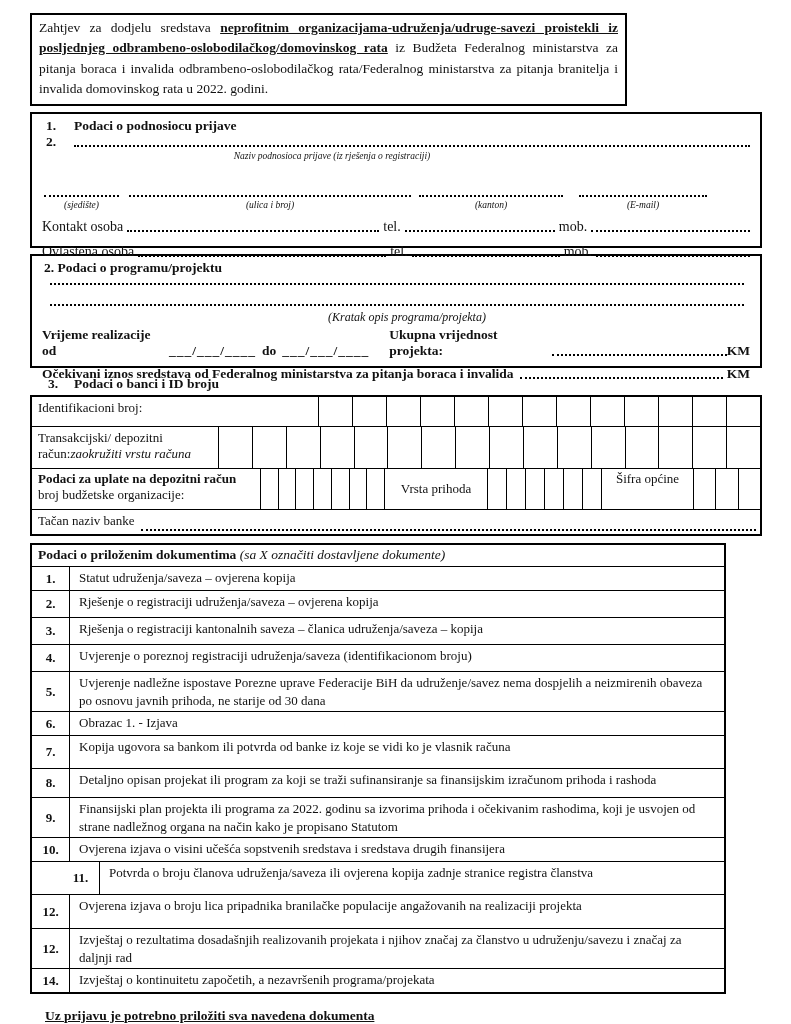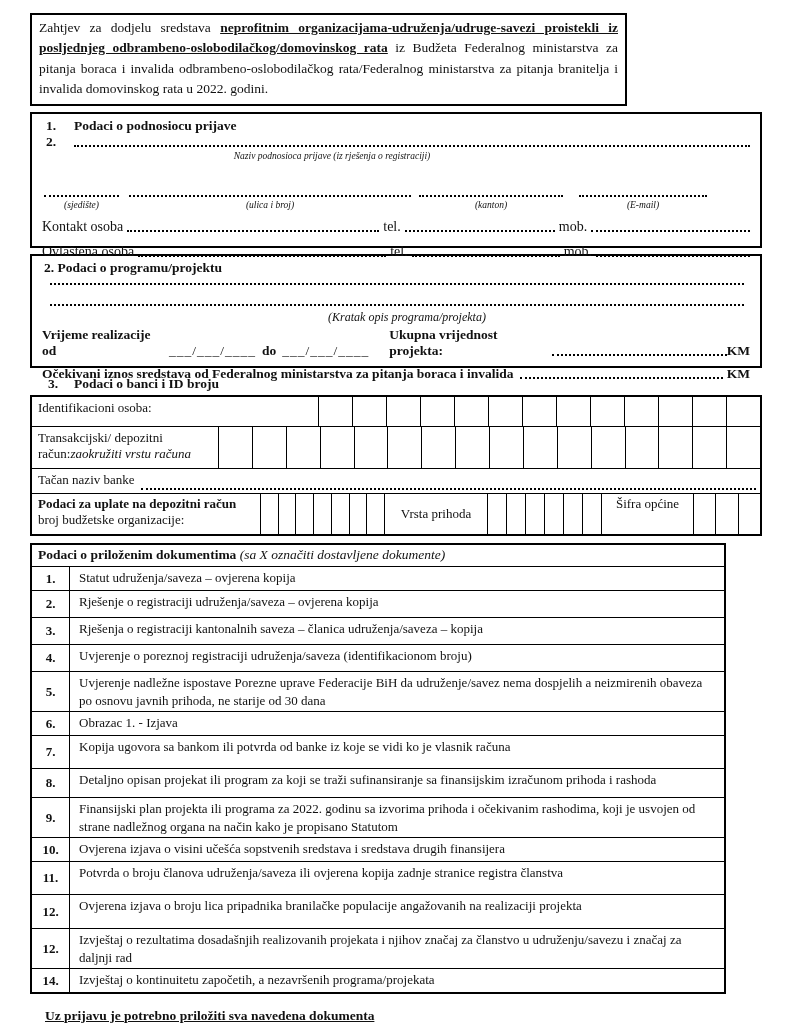--- a/index.html
+++ b/index.html
@@ -64,21 +64,21 @@
 
   .contact-row { display:flex; align-items:flex-end; margin-top:9px; font-size:14px; }
   .contact-row .lbl { flex:0 0 auto; padding-right:4px; }
   .contact-row .mid { flex:0 0 auto; padding:0 4px; }
 
   
   .box2 .dline { margin:7px 6px 0 8px; }
   .desc-cap { font-size:12px; font-style:italic; text-align:center; width:360px; margin-left:185px; margin-top:1px; }
   .vr-row { display:flex; align-items:flex-end; font-weight:bold; margin-top:2px; }
   .ex-row { display:flex; align-items:flex-end; font-weight:bold; margin-top:7px; }
-  .blank-u { font-weight:normal; letter-spacing:1px; }
+  .blank-u { font-weight:bold; letter-spacing:1px; }
 
   
   .h3-row { display:flex; font-weight:bold; font-size:13.5px; margin:8px 0 3px 14px; }
   .h3-row .h-num { width:30px; }
   .bank-table { border:2px solid #000; width:732px; font-size:13px; }
   .brow { display:flex; align-items:stretch; border-top:1.5px solid #000; }
   .brow:first-child { border-top:none; }
   .brow .blabel { padding:3px 4px 2px 6px; }
   .rowA { height:29px; }
   .rowA .blabel { flex:0 0 286px; }
@@ -112,21 +112,21 @@
     flex:0 0 38px; border-right:1.5px solid #000;
     display:flex; align-items:center; justify-content:center;
     font-weight:bold;
   }
   .doc-text { flex:1 1 auto; padding:2px 10px 2px 9px; line-height:1.35; }
   .doc-body .doc-row:nth-child(2),
   .doc-body .doc-row:nth-child(3),
   .doc-body .doc-row:nth-child(4) { min-height:27px; }
   .doc-body .doc-row:nth-child(7) { min-height:33px; }
   .doc-body .doc-row:nth-child(8) { min-height:29px; }
-  .doc-body .doc-row:nth-child(11){ min-height:33px; }
+  .doc-body .doc-row:nth-child(11){ min-height:33px;padding-left:30px; }
   .doc-body .doc-row:nth-child(12){ min-height:34px; }
 
   
   .footer { position:relative; height:90px; margin-top:14px; font-size:13.5px; }
   .foot-note {
     position:absolute; left:15px; top:0;
     font-weight:bold; text-decoration:underline;
   }
   .foot-date { position:absolute; left:45px; top:30px; }
   .foot-mp   { position:absolute; left:315px; top:30px; }
@@ -218,21 +218,21 @@
     </div>
   </div>
 
   <div class="h3-row">
     <span class="h-num">3.</span>
     <span>Podaci o banci i ID broju</span>
   </div>
 
   <div class="bank-table">
     <div class="brow rowA">
-      <div class="blabel">Identifikacioni osoba:</div>
+      <div class="blabel">Identifikacioni broj:</div>
       <div class="cells">
           <div class="bcell"></div>
           <div class="bcell"></div>
           <div class="bcell"></div>
           <div class="bcell"></div>
           <div class="bcell"></div>
           <div class="bcell"></div>
           <div class="bcell"></div>
           <div class="bcell"></div>
           <div class="bcell"></div>
@@ -259,54 +259,54 @@
           <div class="bcell"></div>
           <div class="bcell"></div>
           <div class="bcell"></div>
           <div class="bcell"></div>
           <div class="bcell"></div>
           <div class="bcell"></div>
           <div class="bcell"></div>
           <div class="bcell"></div>
         </div>
     </div>
+    <div class="brow rowD">
+      <div class="blabel">
+        <div class="bold" style="text-align:justify">Podaci za uplate na depozitni račun</div>
+        <div>broj budžetske organizacije:</div>
+      </div>
+      <div class="cells cg cg1">
+          <div class="bcell"></div>
+          <div class="bcell"></div>
+          <div class="bcell"></div>
+          <div class="bcell"></div>
+          <div class="bcell"></div>
+          <div class="bcell"></div>
+          <div class="bcell"></div>
+        </div>
+      <div class="wcell wc-vp">Vrsta prihoda</div>
+      <div class="cells cg cg2">
+          <div class="bcell"></div>
+          <div class="bcell"></div>
+          <div class="bcell"></div>
+          <div class="bcell"></div>
+          <div class="bcell"></div>
+          <div class="bcell"></div>
+        </div>
+      <div class="wcell wc-so">Šifra općine</div>
+      <div class="cells cg cg3">
+          <div class="bcell"></div>
+          <div class="bcell"></div>
+          <div class="bcell"></div>
+        </div>
+    </div>
     <div class="brow rowC">
       <div class="blabel" style="padding-right:0">Tačan naziv banke</div>
       <div class="dotrow">
           <span class="dotfill"></span>
-        </div>
-    </div>
-    <div class="brow rowD">
-      <div class="blabel">
-        <div class="bold" style="text-align:justify">Podaci za uplate na depozitni račun</div>
-        <div>broj budžetske organizacije:</div>
-      </div>
-      <div class="cells cg cg1">
-          <div class="bcell"></div>
-          <div class="bcell"></div>
-          <div class="bcell"></div>
-          <div class="bcell"></div>
-          <div class="bcell"></div>
-          <div class="bcell"></div>
-          <div class="bcell"></div>
-        </div>
-      <div class="wcell wc-vp">Vrsta prihoda</div>
-      <div class="cells cg cg2">
-          <div class="bcell"></div>
-          <div class="bcell"></div>
-          <div class="bcell"></div>
-          <div class="bcell"></div>
-          <div class="bcell"></div>
-          <div class="bcell"></div>
-        </div>
-      <div class="wcell wc-so">Šifra općine</div>
-      <div class="cells cg cg3">
-          <div class="bcell"></div>
-          <div class="bcell"></div>
-          <div class="bcell"></div>
         </div>
     </div>
   </div>
 
   <div class="doc-table">
     <div class="doc-head">
       <b><span>Podaci o priloženim dokumentima </span></b><i><span>(sa X označiti dostavljene dokumente)</span></i>
     </div>
     <div class="doc-body">
         <div class="doc-row">

